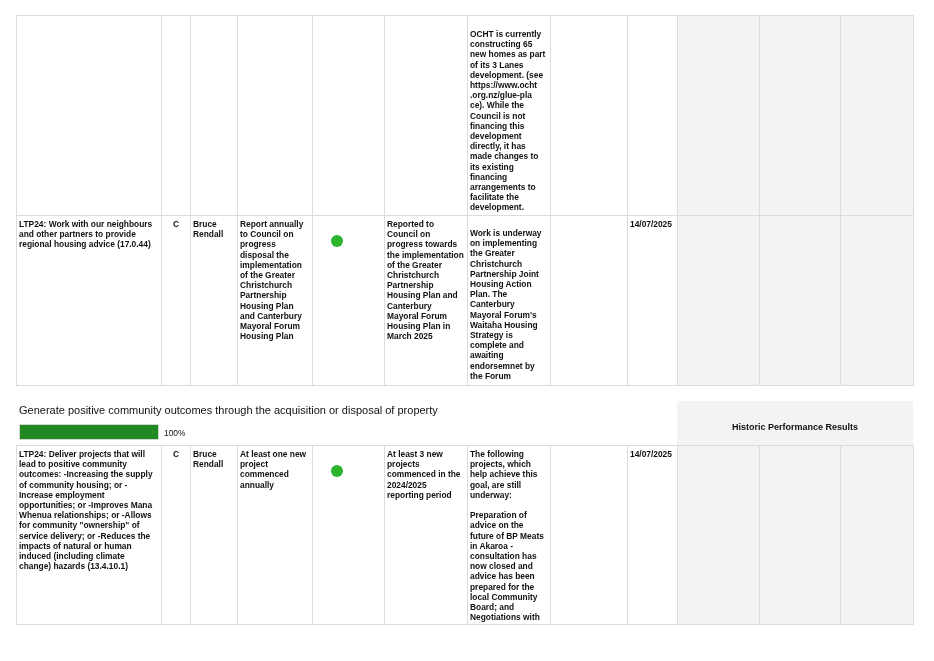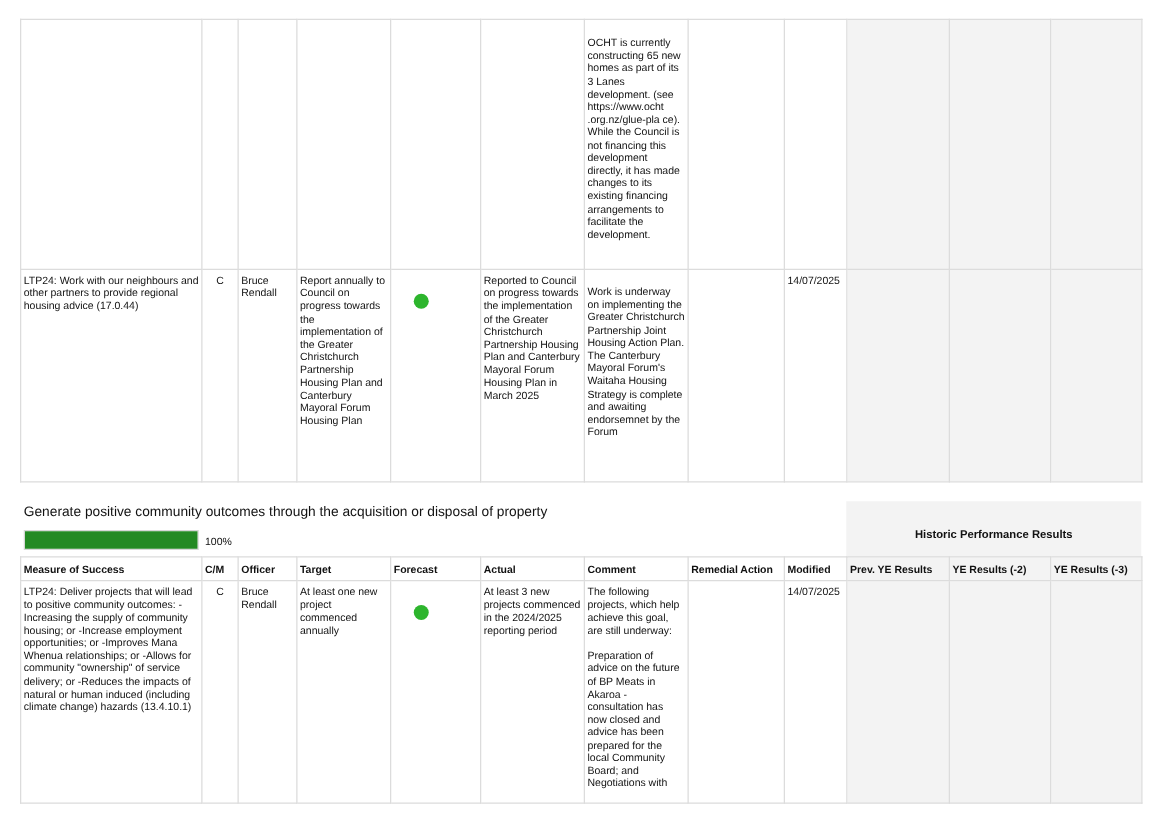--- a/index.html
+++ b/index.html
@@ -15,21 +15,21 @@
     table.grid {
       position: absolute;
       border-collapse: collapse;
       table-layout: fixed;
     }
     table.grid td, table.grid th {
       border: 1px solid #dcdcdc;
       vertical-align: top;
       padding: 3px 2px 2px 2px;
       text-align: left;
-      font-weight: normal;
+      font-weight: bold;
       white-space: pre-line;
       overflow: hidden;
     }
     table.grid th { font-weight: bold; padding: 4px 2px 4px 2px; vertical-align: middle; }
     .hist { background: #f3f3f3; }
     .center { text-align: center !important; }
     .dot {
       display: inline-block;
       width: 12px; height: 12px; border-radius: 50%;
       margin: 6px 0 0 16px;
@@ -84,21 +84,21 @@
     <td></td>
     <td></td>
     <td class="hist"></td>
     <td class="hist"></td>
     <td class="hist"></td>
   </tr>
   <tr style="height:170px;margin-top:44px;">
     <td>LTP24: Work with our neighbours and other partners to provide regional housing advice (17.0.44)</td>
     <td class="center">C</td>
     <td>Bruce Rendall</td>
-    <td>Report annually to Council on progress towards the implementation of the Greater Christchurch Partnership Housing Plan and Canterbury Mayoral Forum Housing Plan</td>
+    <td>Report annually to Council on progress disposal the implementation of the Greater Christchurch Partnership Housing Plan and Canterbury Mayoral Forum Housing Plan</td>
     <td>
       <span class="dot" style="background:#2db52d;"></span>
     </td>
     <td>Reported to Council on progress towards the implementation of the Greater Christchurch Partnership Housing Plan and Canterbury Mayoral Forum Housing Plan in March 2025</td>
     <td style="padding-top:12px;">Work is underway on implementing the Greater Christchurch Partnership Joint Housing Action Plan.  The Canterbury Mayoral Forum's Waitaha Housing Strategy is complete and awaiting endorsemnet by the Forum</td>
     <td></td>
     <td>14/07/2025</td>
     <td class="hist"></td>
     <td class="hist"></td>
     <td class="hist"></td>
@@ -126,34 +126,20 @@
     <col style="width:72px">
       <col style="width:83px">
       <col style="width:83px">
       <col style="width:77px">
     <col style="width:50px">
       <col style="width:82px">
       <col style="width:81px">
       <col style="width:73px">
   </colgroup>
   <tbody>
-      <tr style="height:18px;">
-    <th>Measure of Success</th>
-    <th>C/M</th>
-    <th>Officer</th>
-    <th>Target</th>
-    <th>Forecast</th>
-    <th>Actual</th>
-    <th>Comment</th>
-    <th>Remedial Action</th>
-    <th>Modified</th>
-    <th class="hist">Prev. YE Results</th>
-    <th class="hist">YE Results (-2)</th>
-    <th class="hist">YE Results (-3)</th>
-  </tr>
   <tr style="height:178px;padding-left:23px;">
     <td>LTP24: Deliver projects that will lead to positive community outcomes: -Increasing the supply of community housing; or -Increase employment opportunities; or -Improves Mana Whenua relationships; or -Allows for community "ownership" of service delivery; or -Reduces the impacts of natural or human induced (including climate change) hazards (13.4.10.1)</td>
     <td class="center">C</td>
     <td>Bruce Rendall</td>
     <td>At least one new project commenced annually</td>
     <td>
       <span class="dot" style="background:#2db52d;"></span>
     </td>
     <td>At least 3 new projects commenced in the 2024/2025 reporting period</td>
     <td>The following projects, which help achieve this goal, are still underway:

